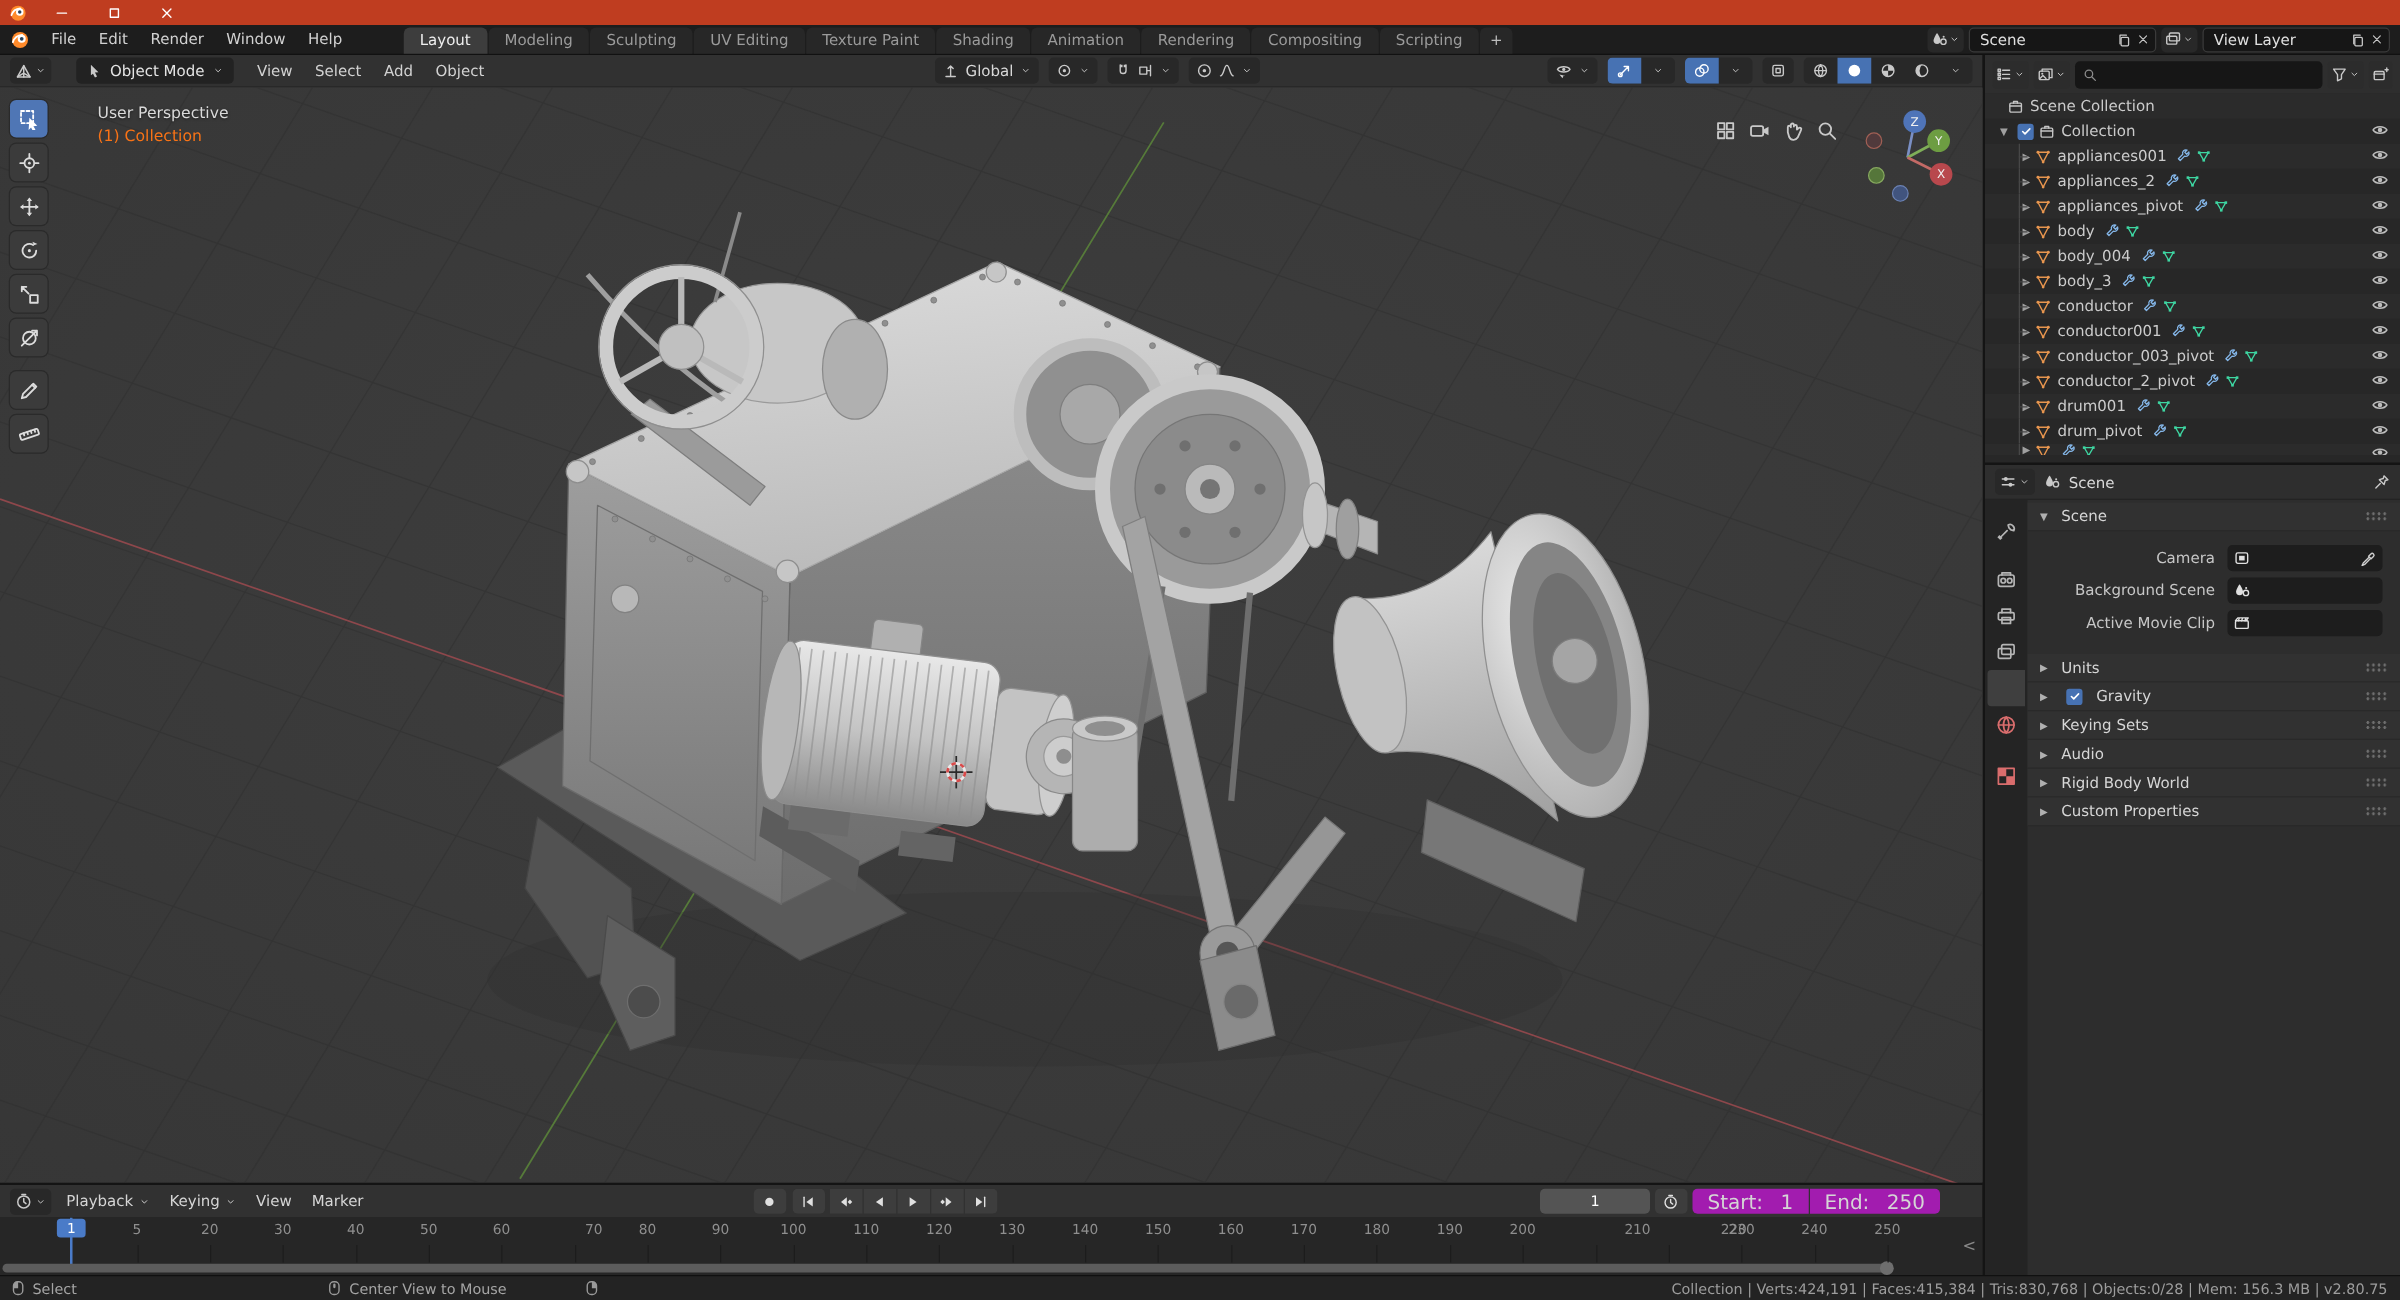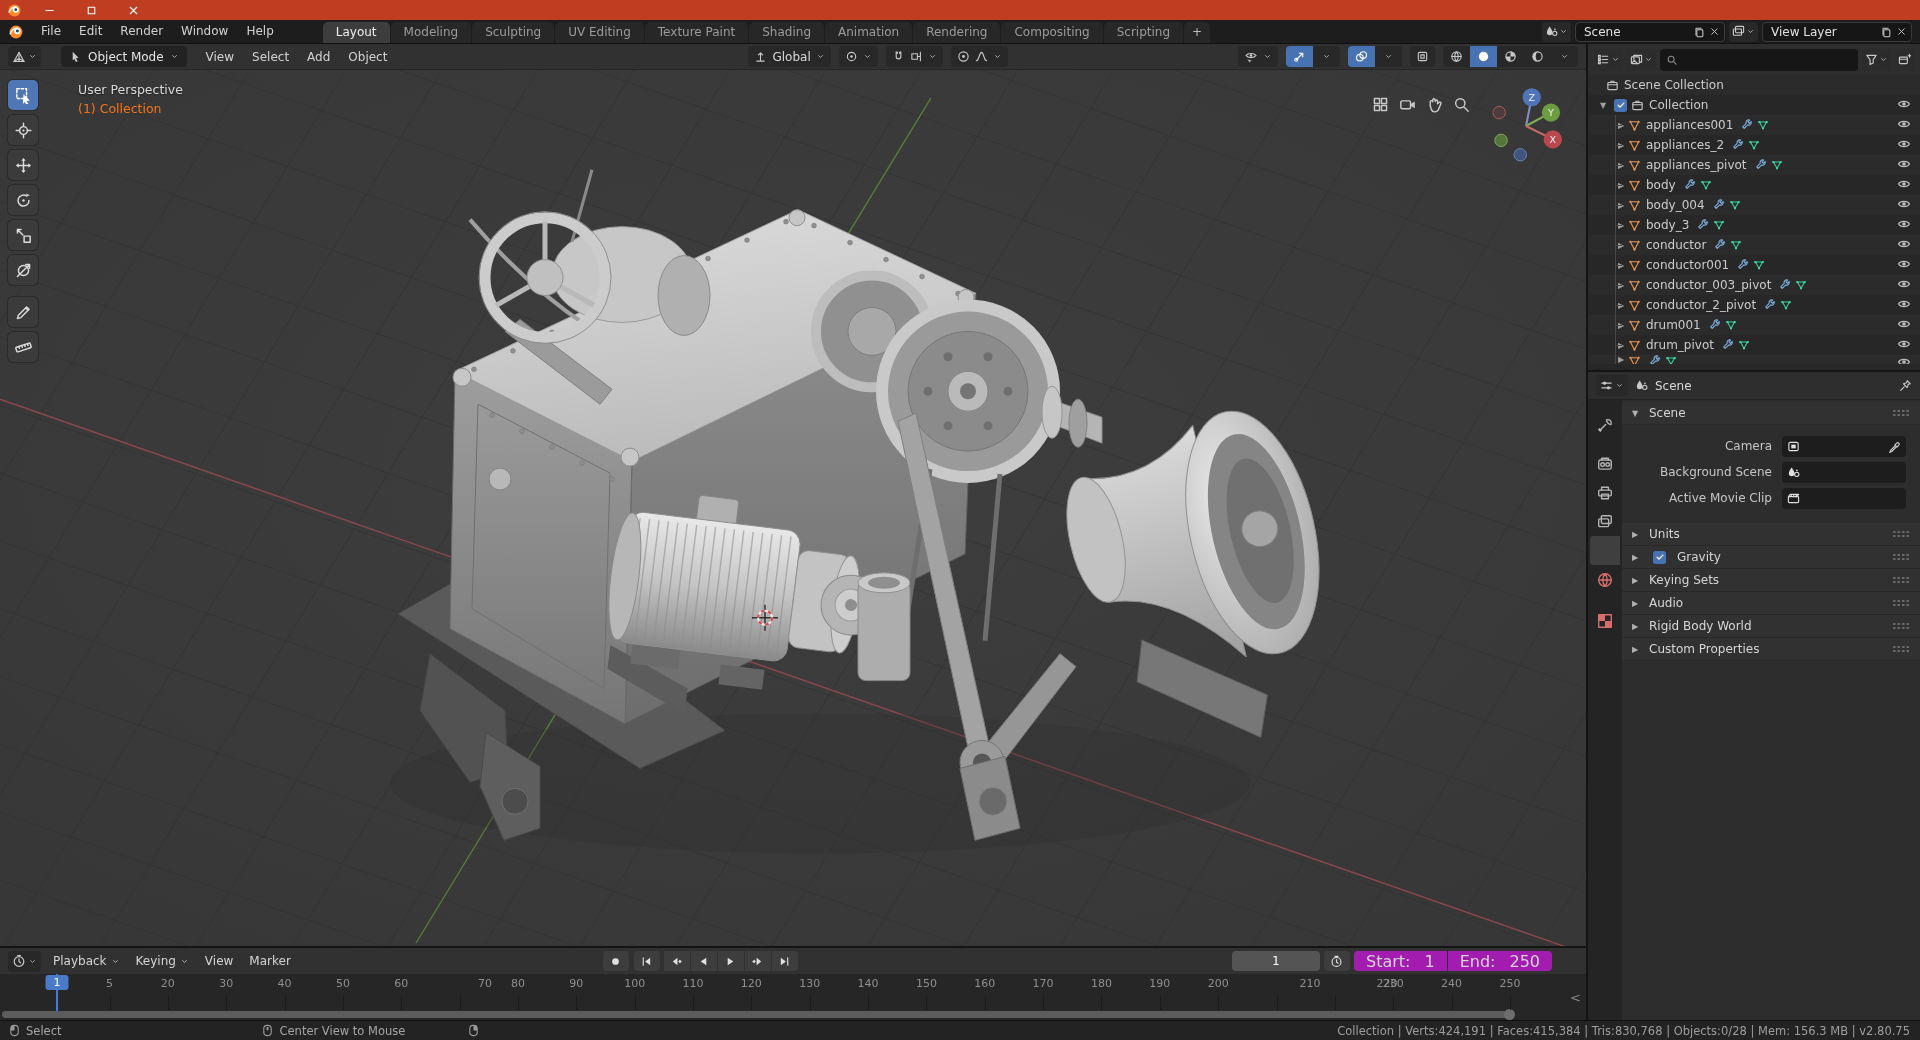--- a/index.html
+++ b/index.html
@@ -950,21 +950,21 @@
             <span class="tick-num" style="left: 167.865px;">20</span>
             <span class="tick-line" style="left: 167.865px;"></span>
             <span class="tick-num" style="left: 226.215px;">30</span>
             <span class="tick-line" style="left: 226.215px;"></span>
             <span class="tick-num" style="left: 284.565px;">40</span>
             <span class="tick-line" style="left: 284.565px;"></span>
             <span class="tick-num" style="left: 342.915px;">50</span>
             <span class="tick-line" style="left: 342.915px;"></span>
             <span class="tick-num" style="left: 401.265px;">60</span>
             <span class="tick-line" style="left: 401.265px;"></span>
-            <span class="tick-num" style="left: 485px;">70</span>
+            <span class="tick-num" style="left: 475px;">70</span>
             <span class="tick-line" style="left: 459.615px;"></span>
             <span class="tick-num" style="left: 517.965px;">80</span>
             <span class="tick-line" style="left: 517.965px;"></span>
             <span class="tick-num" style="left: 576.315px;">90</span>
             <span class="tick-line" style="left: 576.315px;"></span>
             <span class="tick-num" style="left: 634.665px;">100</span>
             <span class="tick-line" style="left: 634.665px;"></span>
             <span class="tick-num" style="left: 693.015px;">110</span>
             <span class="tick-line" style="left: 693.015px;"></span>
             <span class="tick-num" style="left: 751.365px;">120</span>

